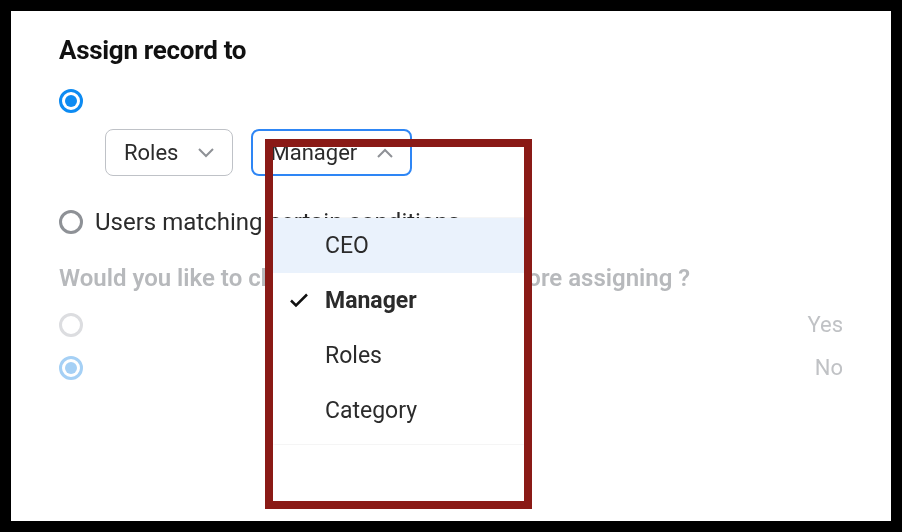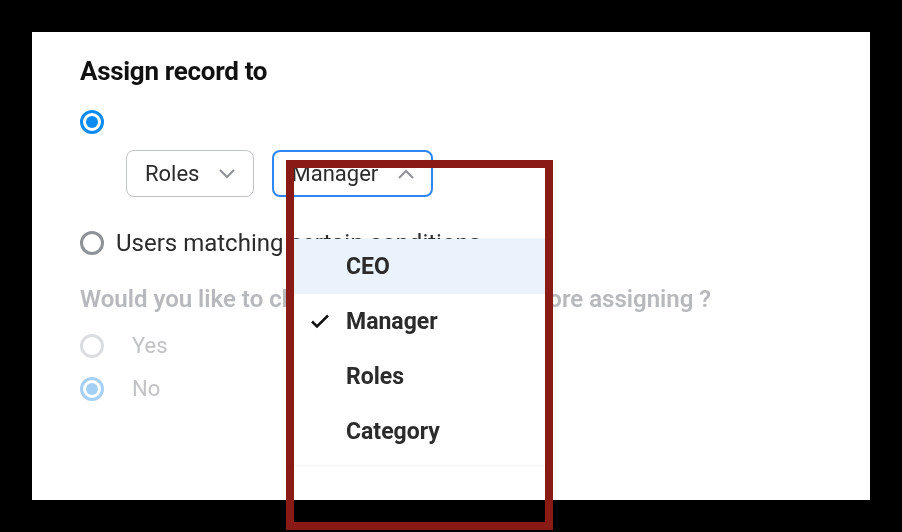--- a/index.html
+++ b/index.html
@@ -9,21 +9,21 @@
     }
     body {
       font-family: -apple-system, BlinkMacSystemFont, "Segoe UI", Roboto, Helvetica, Arial, sans-serif;
       background: #000;
       width: 902px;
       height: 532px;
       overflow: hidden;
     }
     .outer-frame {
       background: #000;
-      padding: 32px;
+      padding: 11px;
       width: 902px;
       height: 532px;
       border-radius: 6px;
     }
     .white-panel {
       background: #fff;
       width: 100%;
       height: 100%;
       padding: 24px 48px;
       position: relative;
@@ -108,20 +108,21 @@
       font-weight: 600;
       color: #b7b9bc;
       margin-top: 28px;
       margin-bottom: 20px;
     }
     .yes-no-row {
       display: flex;
       align-items: center;
       gap: 28px;
       margin-bottom: 18px;
+      justify-content: space-between;
     }
     .yes-no-label {
       font-size: 22px;
       color: #c0c2c5;
     }
     
     .highlight-box {
       position: absolute;
       left: 254px;
       top: 128px;
@@ -141,21 +142,20 @@
       box-shadow: 0 0 0 1px rgba(0,0,0,0.04);
       z-index: 5;
       padding-bottom: 6px;
     }
     .dropdown-item {
       padding: 14px 22px 14px 54px;
       font-size: 23px;
       color: #2b2b2b;
       position: relative;
       cursor: pointer;
-      font-weight: bold;
     }
     .dropdown-item.hovered {
       background: #eaf2fc;
     }
     .dropdown-item.selected {
       font-weight: 700;
     }
     .check-icon {
       position: absolute;
       left: 18px;

